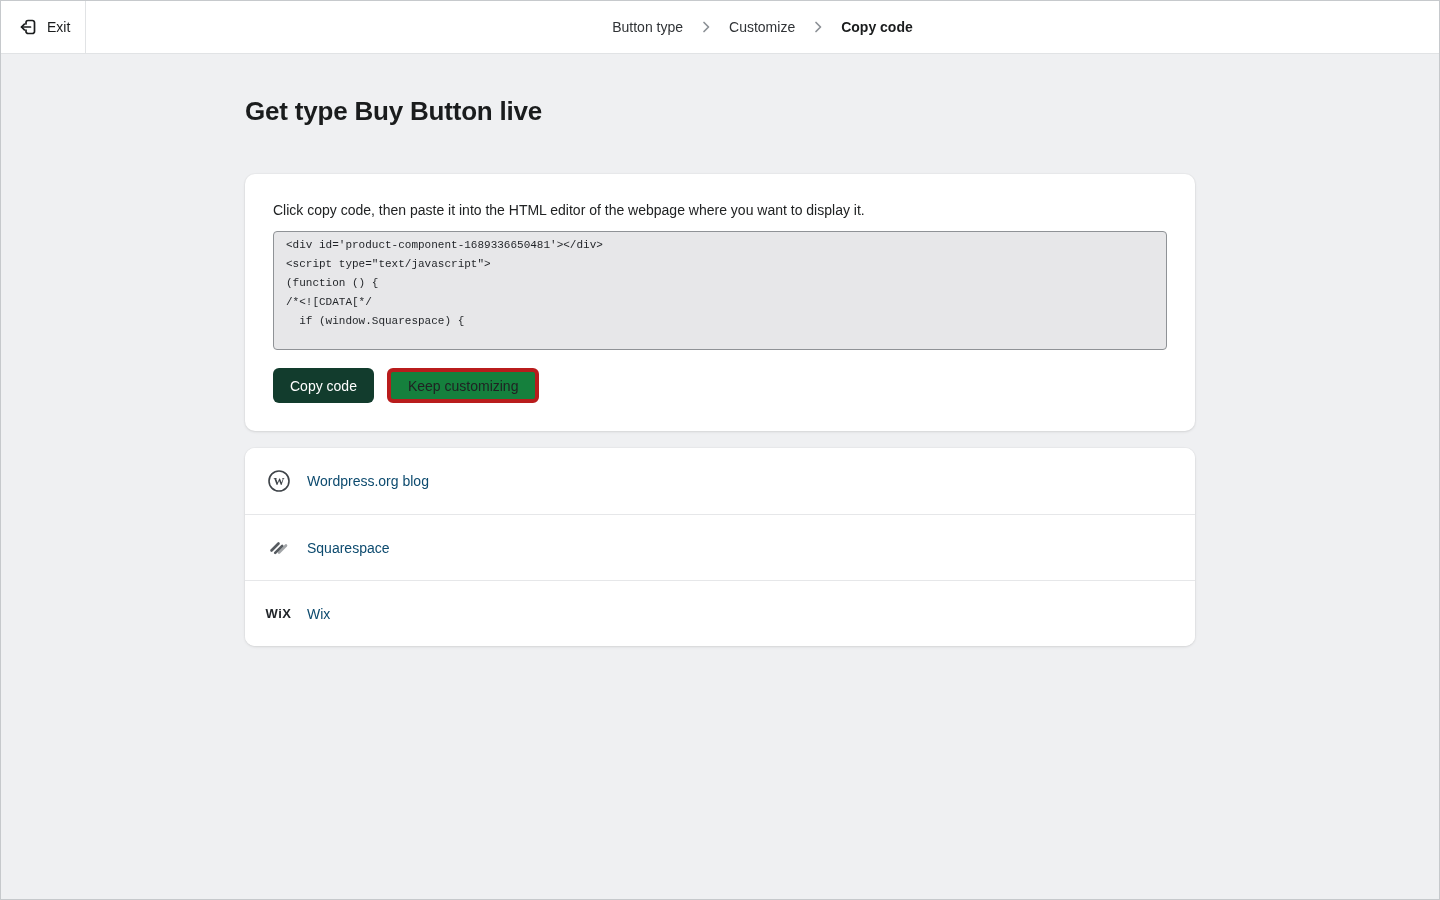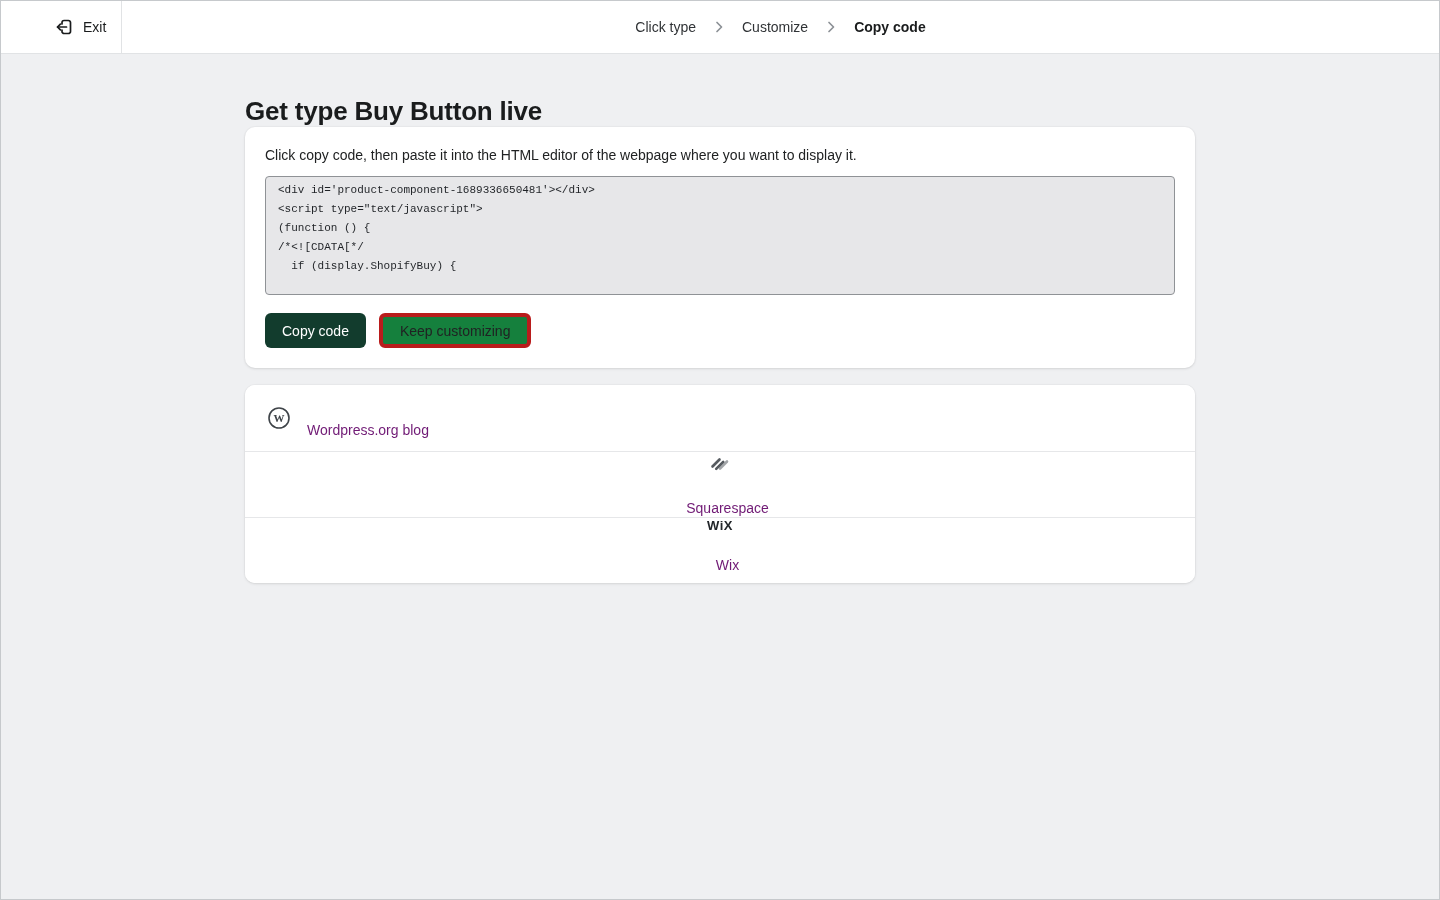--- a/index.html
+++ b/index.html
@@ -22,21 +22,20 @@
   }
   .exit-btn {
     width: 85px;
     display: flex;
     align-items: center;
     gap: 9px;
     padding-left: 17px;
     border-right: 1px solid #e1e3e5;
     cursor: pointer;
     background: #fff;
-    margin-left: 36px;
   }
   .exit-label { font-size: 14px; font-weight: 500; color: #1a1c1d; }
   .crumbs {
     flex: 1;
     display: flex;
     align-items: center;
     justify-content: center;
     gap: 17px;
   }
   .crumb { font-size: 14px; color: #303336; cursor: pointer; }
@@ -51,21 +50,21 @@
     font-weight: 700;
     letter-spacing: -0.2px;
     color: #1a1c1d;
   }
 
   .card {
     background: #ffffff;
     border-radius: 10px;
     box-shadow: 0 0 0 1px rgba(0,0,0,0.02), 0 1px 3px rgba(0,0,0,0.10);
   }
-  .copy-card { padding: 20px; }
+  .copy-card { margin-top: 47px; padding: 28px; }
   .instruction { font-size: 14px; color: #202223; }
 
   .codebox {
     margin-top: 13px;
     background: #e7e7e9;
     border: 1px solid #8f9296;
     border-radius: 4px;
     padding: 4px 12px;
     height: 119px;
     overflow: hidden;
@@ -112,39 +111,38 @@
 
   .platform-card { margin-top: 17px; overflow: hidden; }
   .platform-row {
     display: flex;
     align-items: center;
     height: 66px;
     padding: 0 20px;
     cursor: pointer;
     background: #fff;
   }
-  .platform-row + .platform-row { border-top: 1px solid #e6e7e9; flex-direction: column; }
+  .platform-row + .platform-row { border-top: 1px solid #e6e7e9; }
   .platform-icon {
     width: 27px;
     display: flex;
     justify-content: center;
     align-items: center;
   }
   .wix-logo {
     font-size: 13px;
     font-weight: 700;
     letter-spacing: 0.5px;
     color: #22262a;
   }
   .platform-link {
     margin-left: 15px;
     font-size: 14px;
-    color: #701a75;
+    color: #0c4a6e;
     text-decoration: none;
-    margin-top: 24px;
   }
 
   .footer-note {
     margin-top: 46px;
     text-align: center;
     font-size: 14px;
     color: #202223;
   }
   .footer-link { color: #2b62c4; text-decoration: underline; cursor: pointer; }
 </style>
@@ -156,21 +154,21 @@
     <span style="display:flex;">
       <svg width="20" height="20" viewBox="0 0 20 20" fill="none">
         <path d="M8 7 V5.6 A2.1 2.1 0 0 1 10.1 3.5 H14.4 A2.1 2.1 0 0 1 16.5 5.6 V14.4 A2.1 2.1 0 0 1 14.4 16.5 H10.1 A2.1 2.1 0 0 1 8 14.4 V13" stroke="#1a1c1d" stroke-width="1.7" stroke-linecap="round"></path>
         <path d="M12.5 10 H3.6" stroke="#1a1c1d" stroke-width="1.7" stroke-linecap="round"></path>
         <path d="M6.4 7.1 L3.5 10 L6.4 12.9" stroke="#1a1c1d" stroke-width="1.7" stroke-linecap="round" stroke-linejoin="round"></path>
       </svg>
     </span>
     <span class="exit-label">Exit</span>
   </div>
   <nav class="crumbs">
-    <span class="crumb">Click type</span>
+    <span class="crumb">Button type</span>
     <span class="chevron">
       <svg width="12" height="12" viewBox="0 0 12 12" fill="none">
           <path d="M4 1.5 L8.5 6 L4 10.5" stroke="#8c9196" stroke-width="1.7" stroke-linecap="round" stroke-linejoin="round"></path>
         </svg>
     </span>
     <span class="crumb">Customize</span>
     <span class="chevron">
       <svg width="12" height="12" viewBox="0 0 12 12" fill="none">
           <path d="M4 1.5 L8.5 6 L4 10.5" stroke="#8c9196" stroke-width="1.7" stroke-linecap="round" stroke-linejoin="round"></path>
         </svg>
@@ -184,21 +182,21 @@
   <h1 class="page-title">Get type Buy Button live</h1>
 
   <section class="card copy-card">
     <p class="instruction">Click copy code, then paste it into the HTML editor of the webpage where you want to display it.</p>
 
     <div class="codebox">
       <div class="code-line">&lt;div id='product-component-1689336650481'&gt;&lt;/div&gt;</div>
       <div class="code-line">&lt;script type="text/javascript"&gt;</div>
       <div class="code-line">(function () {</div>
       <div class="code-line">/*&lt;![CDATA[*/</div>
-      <div class="code-line">  if (display.ShopifyBuy) {</div>
+      <div class="code-line">  if (window.Squarespace) {</div>
     </div>
 
     <div class="btn-row">
       <button class="btn btn-primary">Copy code</button>
       <button class="btn btn-secondary">Keep customizing</button>
     </div>
   </section>
 
 
   <section class="card platform-card">

